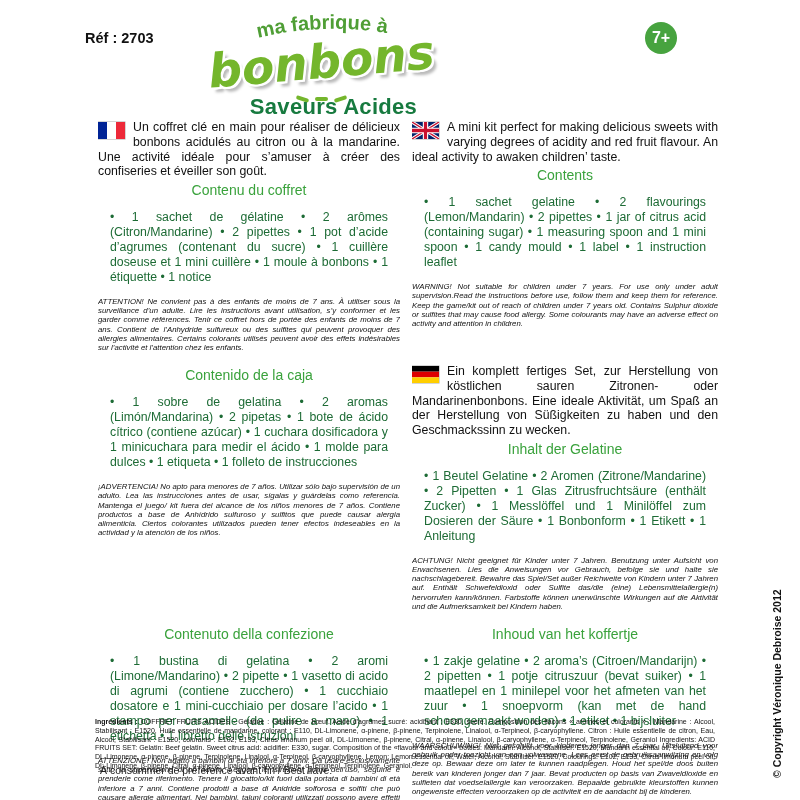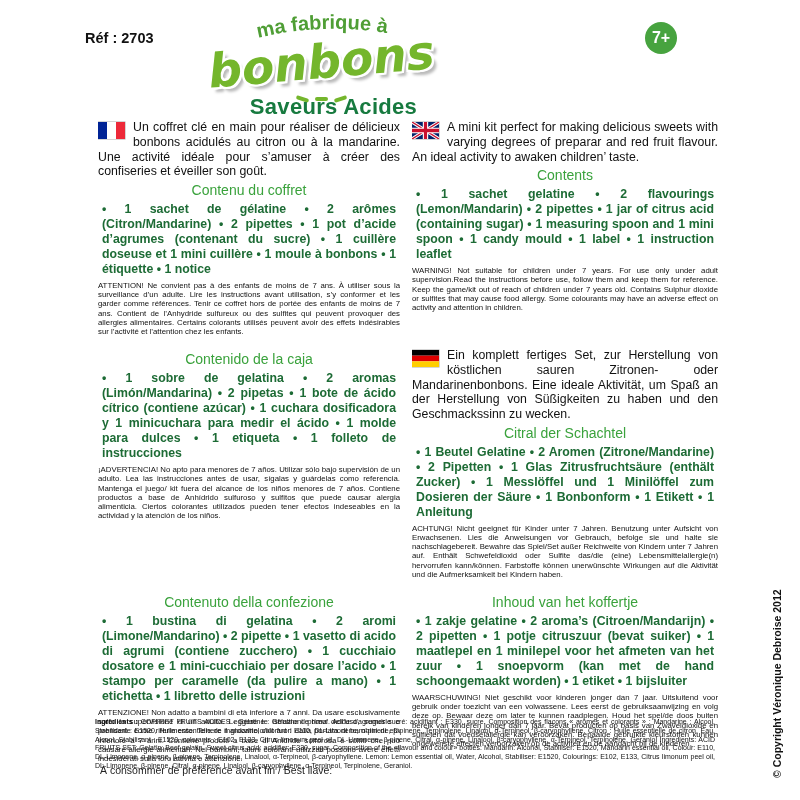--- a/index.html
+++ b/index.html
@@ -23,22 +23,22 @@
   .age-badge{position:absolute;left:645px;top:22px;width:32px;height:32px;border-radius:50%;
     background:#47a33f;color:#fff;font-weight:bold;font-size:16px;display:flex;align-items:center;justify-content:center;}
 
   
   .content{position:absolute;left:98px;top:120px;width:616px;display:grid;
     grid-template-columns:302px 306px;column-gap:8px;row-gap:9px;gap:12px;}
   section.lang{overflow:hidden;}
   .flag{width:27px;height:17px;float:left;margin:2px 8px 0 0;box-shadow:0 0 0 0.5px #aaa;}
   p.intro{margin:0;font-size:12.3px;line-height:1.2;text-align:justify;color:#111;}
   h3.heading{margin:3px 0 1px 0;text-align:center;font-size:14px;color:#3aa23c;font-weight:normal;}
-  p.list{margin:4px;font-size:12.3px;line-height:1.22;text-align:justify;color:#1d6b35;font-weight:bold;}
-  p.warning{margin:4px 0 0 0;font-size:7.8px;line-height:1.18;text-align:justify;color:#111;}
+  p.list{margin:12px;font-size:12.3px;line-height:1.22;text-align:justify;color:#1d6b35;font-weight:normal;}
+  p.warning{margin:4px 0 0 0;font-size:7.8px;line-height:1.18;text-align:justify;color:#111;font-style:italic;}
 
   
   .ingredients{position:absolute;left:95px;top:711px;width:620px;font-size:7px;line-height:1.25;
     text-align:justify;color:#111;}
   .ingredients b{font-weight:bold;}
   .best-before{position:absolute;left:100px;top:764px;font-size:10.5px;color:#222;}
   .copyright{position:absolute;left:783px;bottom:22px;transform:rotate(-90deg);transform-origin:left bottom;
     white-space:nowrap;font-size:10.5px;font-weight:bold;color:#111;}
 </style>
 </head>
@@ -82,21 +82,21 @@
 
     <section class="lang">
       <p class="intro">
         <svg class="flag" viewBox="0 0 60 36" preserveAspectRatio="none">
           <rect width="60" height="36" fill="#012169"></rect>
           <path d="M0,0 L60,36 M60,0 L0,36" stroke="#fff" stroke-width="7"></path>
           <path d="M0,0 L60,36 M60,0 L0,36" stroke="#C8102E" stroke-width="3"></path>
           <path d="M30,0 V36 M0,18 H60" stroke="#fff" stroke-width="12"></path>
           <path d="M30,0 V36 M0,18 H60" stroke="#C8102E" stroke-width="7"></path>
         </svg>
-        <span>A mini kit perfect for making delicious sweets with varying degrees of preparar and red fruit flavour. An ideal activity to awaken children’ taste.</span>
+        <span>A mini kit perfect for making delicious sweets with varying degrees of acidity and red fruit flavour. An ideal activity to awaken children’ taste.</span>
       </p>
       <h3 class="heading">Contents</h3>
       <p class="list">• 1 sachet gelatine • 2 flavourings (Lemon/Mandarin) • 2 pipettes • 1 jar of citrus acid (containing sugar) • 1 measuring spoon and 1 mini spoon • 1 candy mould • 1 label • 1 instruction leaflet</p>
       <p class="warning">WARNING! Not suitable for children under 7 years. For use only under adult supervision.Read the instructions before use, follow them and keep them for reference. Keep the game/kit out of reach of children under 7 years old. Contains Sulphur dioxide or sulfites that may cause food allergy. Some colourants may have an adverse effect on activity and attention in children.</p>
     </section>
 
     <section class="lang">
       <h3 class="heading">Contenido de la caja</h3>
       <p class="list">• 1 sobre de gelatina • 2 aromas (Limón/Mandarina) • 2 pipetas • 1 bote de ácido cítrico (contiene azúcar) • 1 cuchara dosificadora y 1 minicuchara para medir el ácido • 1 molde para dulces • 1 etiqueta • 1 folleto de instrucciones</p>
       <p class="warning">¡ADVERTENCIA! No apto para menores de 7 años. Utilizar sólo bajo supervisión de un adulto. Lea las instrucciones antes de usar, sígalas y guárdelas como referencia. Mantenga el juego/ kit fuera del alcance de los niños menores de 7 años. Contiene productos a base de Anhídrido sulfuroso y sulfitos que puede causar alergia alimenticia. Ciertos colorantes utilizados pueden tener efectos indeseables en la actividad y la atención de los niños.</p>
@@ -104,21 +104,21 @@
 
     <section class="lang">
       <p class="intro">
         <svg class="flag" viewBox="0 0 3 2" preserveAspectRatio="none">
             <rect width="3" height="0.667" fill="#000"></rect>
             <rect y="0.667" width="3" height="0.667" fill="#dd0000"></rect>
             <rect y="1.333" width="3" height="0.667" fill="#ffce00"></rect>
           </svg>
         <span>Ein komplett fertiges Set, zur Herstellung von köstlichen sauren Zitronen- oder Mandarinenbonbons. Eine ideale Aktivität, um Spaß an der Herstellung von Süßigkeiten zu haben und den Geschmackssinn zu wecken.</span>
       </p>
-      <h3 class="heading">Citral der Schachtel</h3>
+      <h3 class="heading">Inhalt der Gelatine</h3>
       <p class="list">• 1 Beutel Gelatine • 2 Aromen (Zitrone/Mandarine) • 2 Pipetten • 1 Glas Zitrusfruchtsäure (enthält Zucker) • 1 Messlöffel und 1 Minilöffel zum Dosieren der Säure • 1 Bonbonform • 1 Etikett • 1 Anleitung</p>
       <p class="warning">ACHTUNG! Nicht geeignet für Kinder unter 7 Jahren. Benutzung unter Aufsicht von Erwachsenen. Lies die Anweisungen vor Gebrauch, befolge sie und halte sie nachschlagebereit. Bewahre das Spiel/Set außer Reichweite von Kindern unter 7 Jahren auf. Enthält Schwefeldioxid oder Sulfite das/die (eine) Lebensmittelallergie(n) hervorrufen kann/können. Farbstoffe können unerwünschte Wirkungen auf die Aktivität und die Aufmerksamkeit bei Kindern haben.</p>
     </section>
 
     <section class="lang">
       <h3 class="heading">Contenuto della confezione</h3>
       <p class="list">• 1 bustina di gelatina • 2 aromi (Limone/Mandarino) • 2 pipette • 1 vasetto di acido di agrumi (contiene zucchero) • 1 cucchiaio dosatore e 1 mini-cucchiaio per dosare l’acido • 1 stampo per caramelle (da pulire a mano) • 1 etichetta • 1 libretto delle istruzioni</p>
       <p class="warning">ATTENZIONE! Non adatto a bambini di età inferiore a 7 anni. Da usare esclusivamente sotto la supervisione di un adulto. Leggere le istruzioni prima dell’uso, seguirle e prenderle come riferimento. Tenere il giocattolo/kit fuori dalla portata di bambini di età inferiore a 7 anni. Contiene prodotti a base di Anidride solforosa e solfiti che può causare allergie alimentari. Nei bambini, taluni coloranti utilizzati possono avere effetti indesiderati sulla loro attività e attenzione.</p>
     </section>
 

